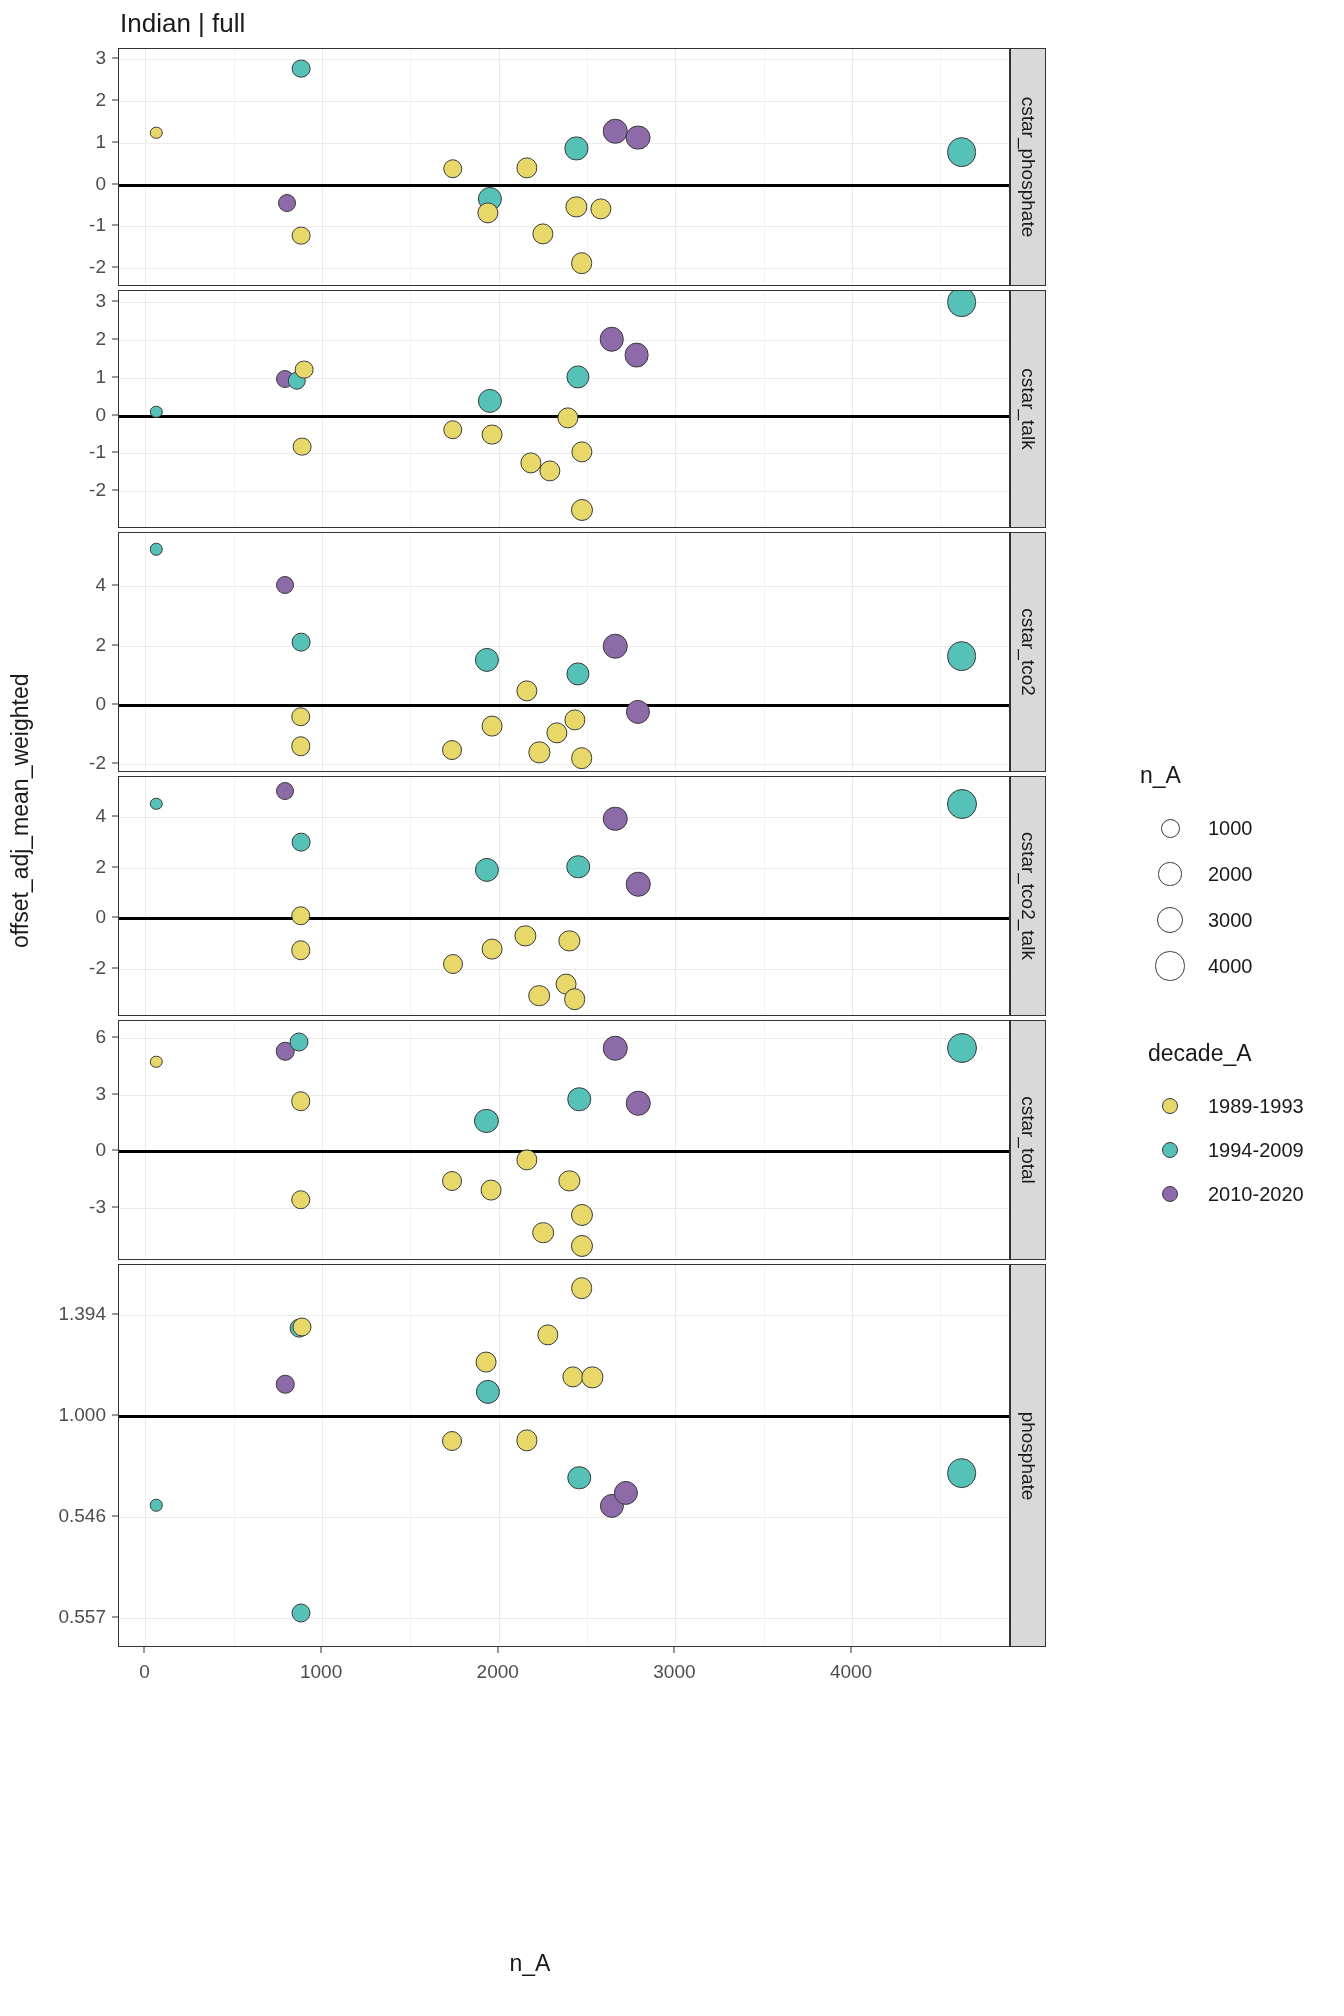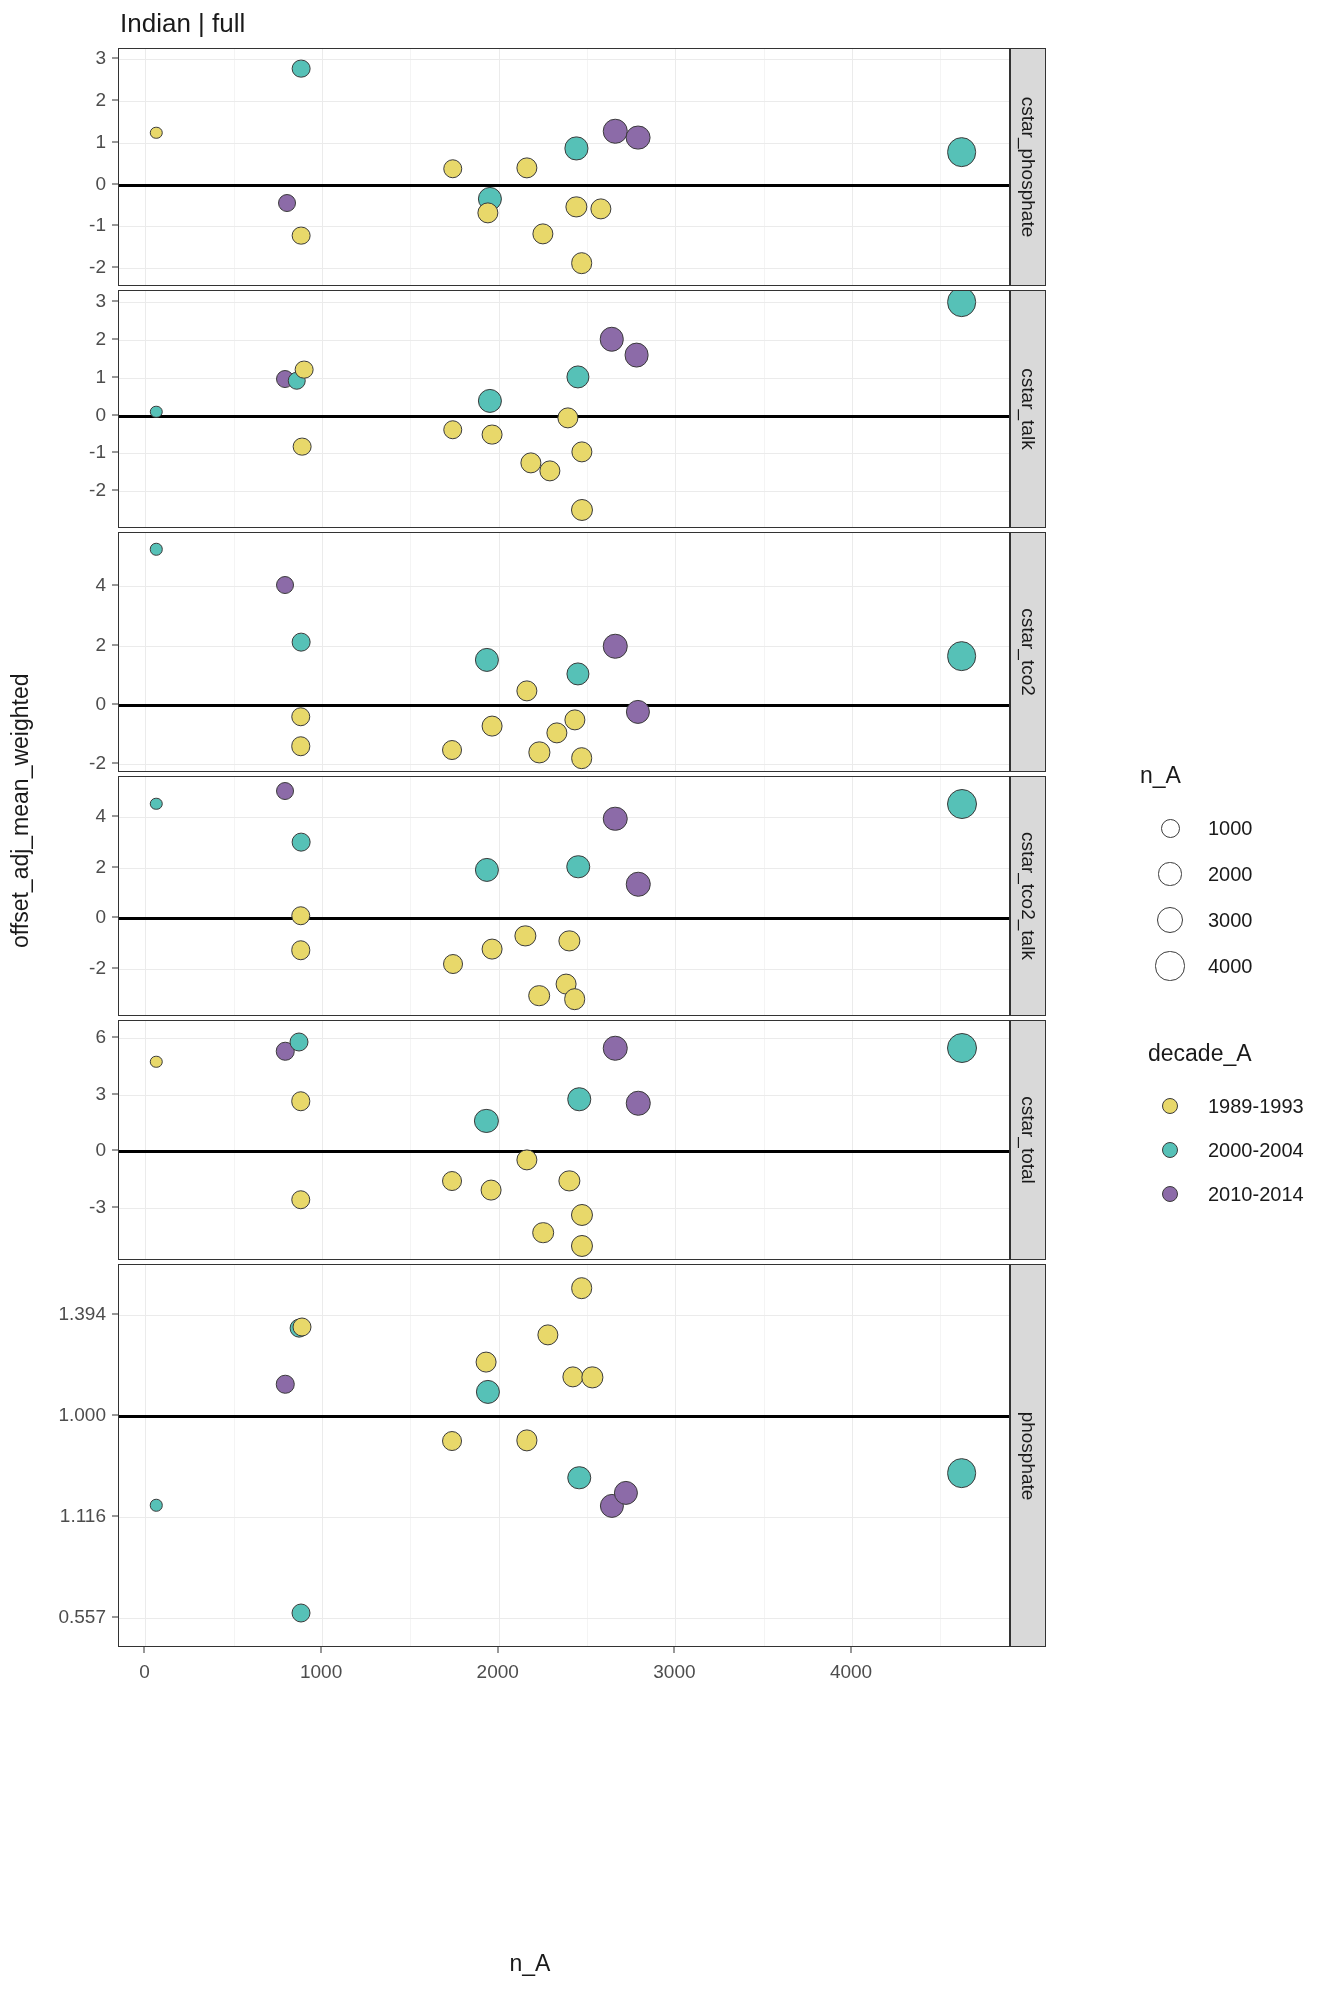--- a/index.html
+++ b/index.html
@@ -396,21 +396,21 @@
         <div class="pt" style="width: 21.2614px; height: 21.2614px; left: 453.949px; top: 111.876px; background: rgb(232, 216, 106);"></div>
         <div class="pt" style="width: 21.6635px; height: 21.6635px; left: 462.78px; top: 23.1816px; background: rgb(232, 216, 106);"></div>
         <div class="pt" style="width: 21.2614px; height: 21.2614px; left: 473.378px; top: 112.481px; background: rgb(232, 216, 106);"></div>
         <div class="pt" style="width: 23.5078px; height: 23.5078px; left: 460.131px; top: 212.666px; background: rgb(86, 193, 183);"></div>
         <div class="pt" style="width: 24.183px; height: 24.183px; left: 492.808px; top: 240.887px; background: rgb(140, 107, 168);"></div>
         <div class="pt" style="width: 24.183px; height: 24.183px; left: 506.939px; top: 227.784px; background: rgb(140, 107, 168);"></div>
         <div class="pt" style="width: 29.76px; height: 29.76px; left: 842.543px; top: 208.029px; background: rgb(86, 193, 183);"></div>
       </div>
       <div class="ytick" style="top: 1616.76px; right: 1238px;">0.557</div>
       <div class="ytickmark" style="top: 1616.76px; left: 112px;"></div>
-      <div class="ytick" style="top: 1515.97px; right: 1238px;">1.116</div>
+      <div class="ytick" style="top: 1515.97px; right: 1238px;">0.546</div>
       <div class="ytickmark" style="top: 1515.97px; left: 112px;"></div>
       <div class="ytick" style="top: 1415.18px; right: 1238px; text-align: center;">1.000</div>
       <div class="ytickmark" style="top: 1415.18px; left: 112px;"></div>
       <div class="ytick" style="top: 1314.39px; right: 1238px;">1.394</div>
       <div class="ytickmark" style="top: 1314.39px; left: 112px;"></div>
       <div class="strip" style="left: 1010px; top: 1264px; width: 36px; height: 383px;">
         <span>phosphate</span>
       </div>
       <div class="xtick" style="left: 144.495px; top: 1661px;">0</div>
       <div class="xtickmark" style="left: 144.495px; top: 1647px;"></div>
@@ -453,22 +453,22 @@
       <div class="legend-item" style="left: 1140px; top: 1086px; height: 40px;">
         <div class="legend-key">
           <div class="legend-circle" style="width: 16px; height: 16px; background: rgb(232, 216, 106);"></div>
         </div>
         <div class="legend-label">1989-1993</div>
       </div>
       <div class="legend-item" style="left: 1140px; top: 1130px; height: 40px;">
         <div class="legend-key">
           <div class="legend-circle" style="width: 16px; height: 16px; background: rgb(86, 193, 183);"></div>
         </div>
-        <div class="legend-label">2000-2004</div>
+        <div class="legend-label">1994-2009</div>
       </div>
       <div class="legend-item" style="left: 1140px; top: 1174px; height: 40px;">
         <div class="legend-key">
           <div class="legend-circle" style="width: 16px; height: 16px; background: rgb(140, 107, 168);"></div>
         </div>
-        <div class="legend-label">2010-2014</div>
+        <div class="legend-label">2010-2020</div>
       </div>
     </div>
 </div>
 
 </body></html>

